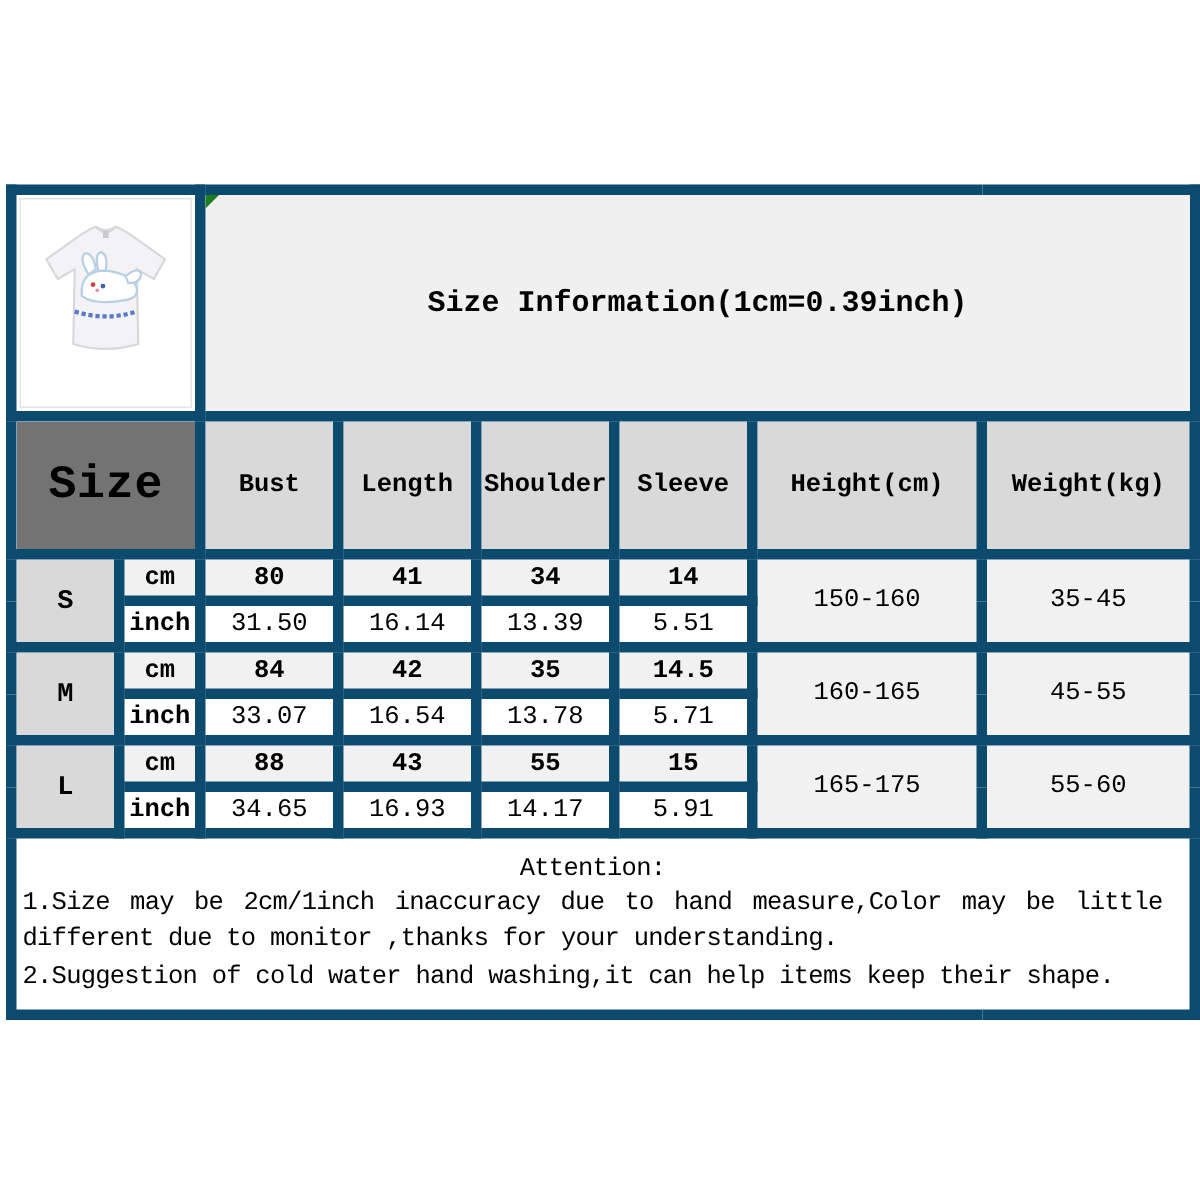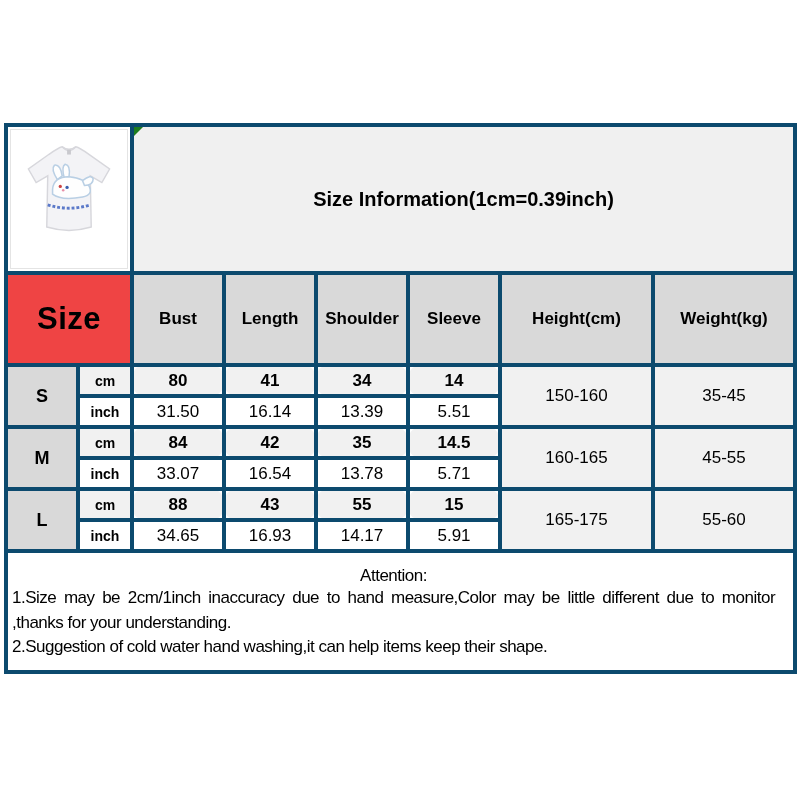--- a/index.html
+++ b/index.html
@@ -16,24 +16,25 @@
     left: 4px; top: 123px;
     width: 793px;
   }
   table.size-chart {
     width: 100%;
     border-collapse: collapse;
     table-layout: fixed;
     border: 3px solid #000;
   }
   table.size-chart td {
-    border: 4px solid #0c4a6e;
+    border: 7px solid #0c4a6e;
     text-align: center;
     vertical-align: middle;
     overflow: hidden;
+    font-family: Liberation Mono, monospace;
   }
   
   col.c-sml  { width: 72px; }
   col.c-unit { width: 54px; }
   col.c-meas { width: 92px; }
   col.c-h    { width: 153px; }
   col.c-w    { width: 142px; }
 
   tr.r-photo { height: 146px; }
   tr.r-cols  { height: 92px; }
@@ -54,36 +55,36 @@
     position: relative;
   }
   .green-flag {
     position: absolute;
     top: 0; left: 0;
     width: 0; height: 0;
     border-top: 9px solid #1e7d1e;
     border-right: 9px solid transparent;
   }
   td.size-head {
-    background: #ef4444;
+    background: #737373;
     font-weight: bold;
     font-size: 31px;
     letter-spacing: 0.5px;
   }
   td.col-head {
     background: #d9d9d9;
     font-weight: bold;
     font-size: 17px;
   }
   td.sml {
     background: #d9d9d9;
     font-weight: bold;
     font-size: 18px;
   }
-  td.unit { font-weight: bold; font-size: 14px; margin-left: 32px; }
+  td.unit { font-weight: bold; font-size: 17px; margin-left: 32px; }
   tr.row-cm td { background: #f1f1f1; }
   tr.row-cm td.sml { background: #d9d9d9; }
   td.val-cm { font-weight: bold; font-size: 17px; border-radius: 13px; }
   tr.row-inch td { background: #ffffff; }
   td.val-inch { font-weight: normal; font-size: 17px; }
   td.range {
     background: #f1f1f1;
     font-weight: normal;
     font-size: 17px;
     margin-left: 32px;

